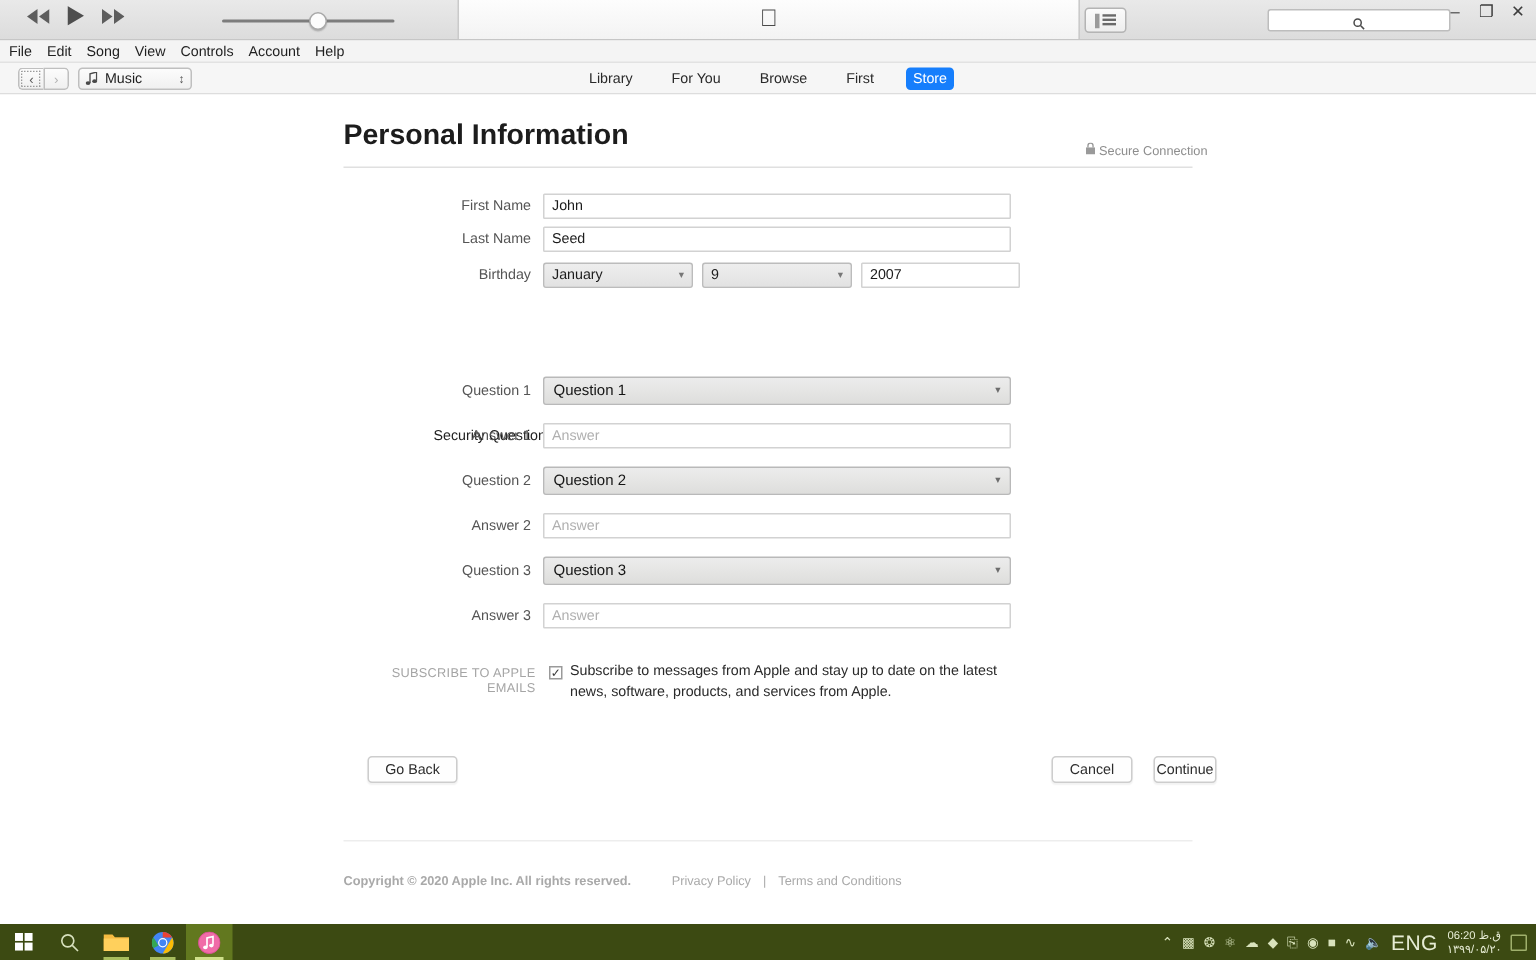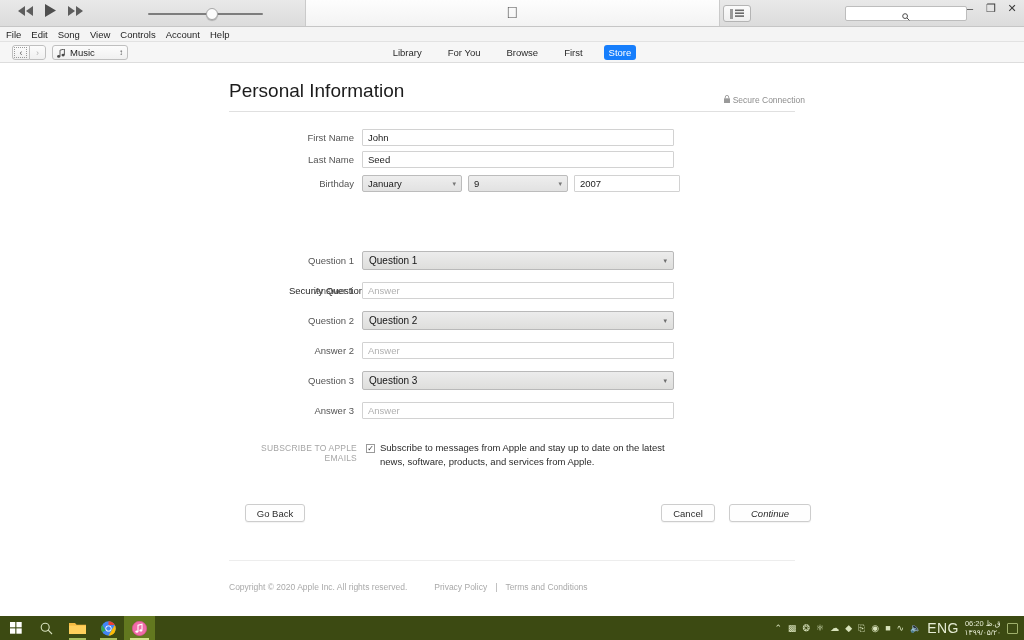--- a/index.html
+++ b/index.html
@@ -96,21 +96,21 @@
     position: absolute; left: 0; right: 0; top: 3px;
     display: flex; justify-content: center; gap: 16px; align-items: center;
   }
   .tab { font-size: 9.5px; color: #2a2a2a; padding: 2px 5px; border-radius: 3px; }
   .tab.active { background: #167efc; color: #fff; }
 
   
   .page { position: absolute; left: 0; top: 63px; width: 1024px; height: 553px; background: #fff; }
   .ptitle {
     position: absolute; left: 229px; top: 17px;
-    font-size: 19px; color: #1c1c1c; font-weight: 400;
+    font-size: 19px; color: #1c1c1c; font-weight: 700;
   }
   .secure {
     position: absolute; right: 219px; top: 32px;
     font-size: 8.5px; color: #8d8d8d; display: flex; align-items: center; gap: 3px;
   }
   .hr {
     position: absolute; left: 229px; top: 48px; width: 566px; height: 1px; background: #e0e0e0;
   }
 
   .form { position: absolute; left: 229px; top: 64px; width: 566px; }
@@ -158,28 +158,28 @@
   .subtext { font-size: 9.5px; color: #2a2a2a; line-height: 14px; width: 304px; }
 
   .btnrow { position: absolute; left: 245px; top: 441px; width: 566px; display: flex; }
   .btn {
     height: 18px; border: 1px solid #cdcdcd; border-radius: 3px; background: #fefefe;
     font-size: 9.5px; color: #2c2c2c; display: flex; align-items: center; justify-content: center;
     box-shadow: 0 1px 1px rgba(0,0,0,.05);
   }
   .btn.goback { width: 60px; }
   .btn.cancel { width: 54px; margin-left: auto; }
-  .btn.cont { width: 82px; margin-left: 14px; font-style: italic; }
+  .btn.cont { width: 42px; margin-left: 14px; }
 
   .footsep { position: absolute; left: 229px; top: 497px; width: 566px; height: 1px; background: #ededed; }
   .footer {
     position: absolute; left: 229px; top: 519px; width: 566px;
     display: flex; align-items: center; gap: 0; font-size: 8.5px; color: #a9a9a9;
   }
-  .footer .cp { margin-right: 27px; }
+  .footer .cp { margin-right: 27px; font-weight: bold; }
   .footer .pp { margin-right: 8px; }
   .footer .bar { margin-right: 8px; }
 
   
   .taskbar {
     position: absolute; left: 0; top: 616px; width: 1024px; height: 24px;
     background: #3c4a12;
     display: flex; align-items: center;
   }
   .tb-left { display: flex; align-items: center; height: 24px; }

